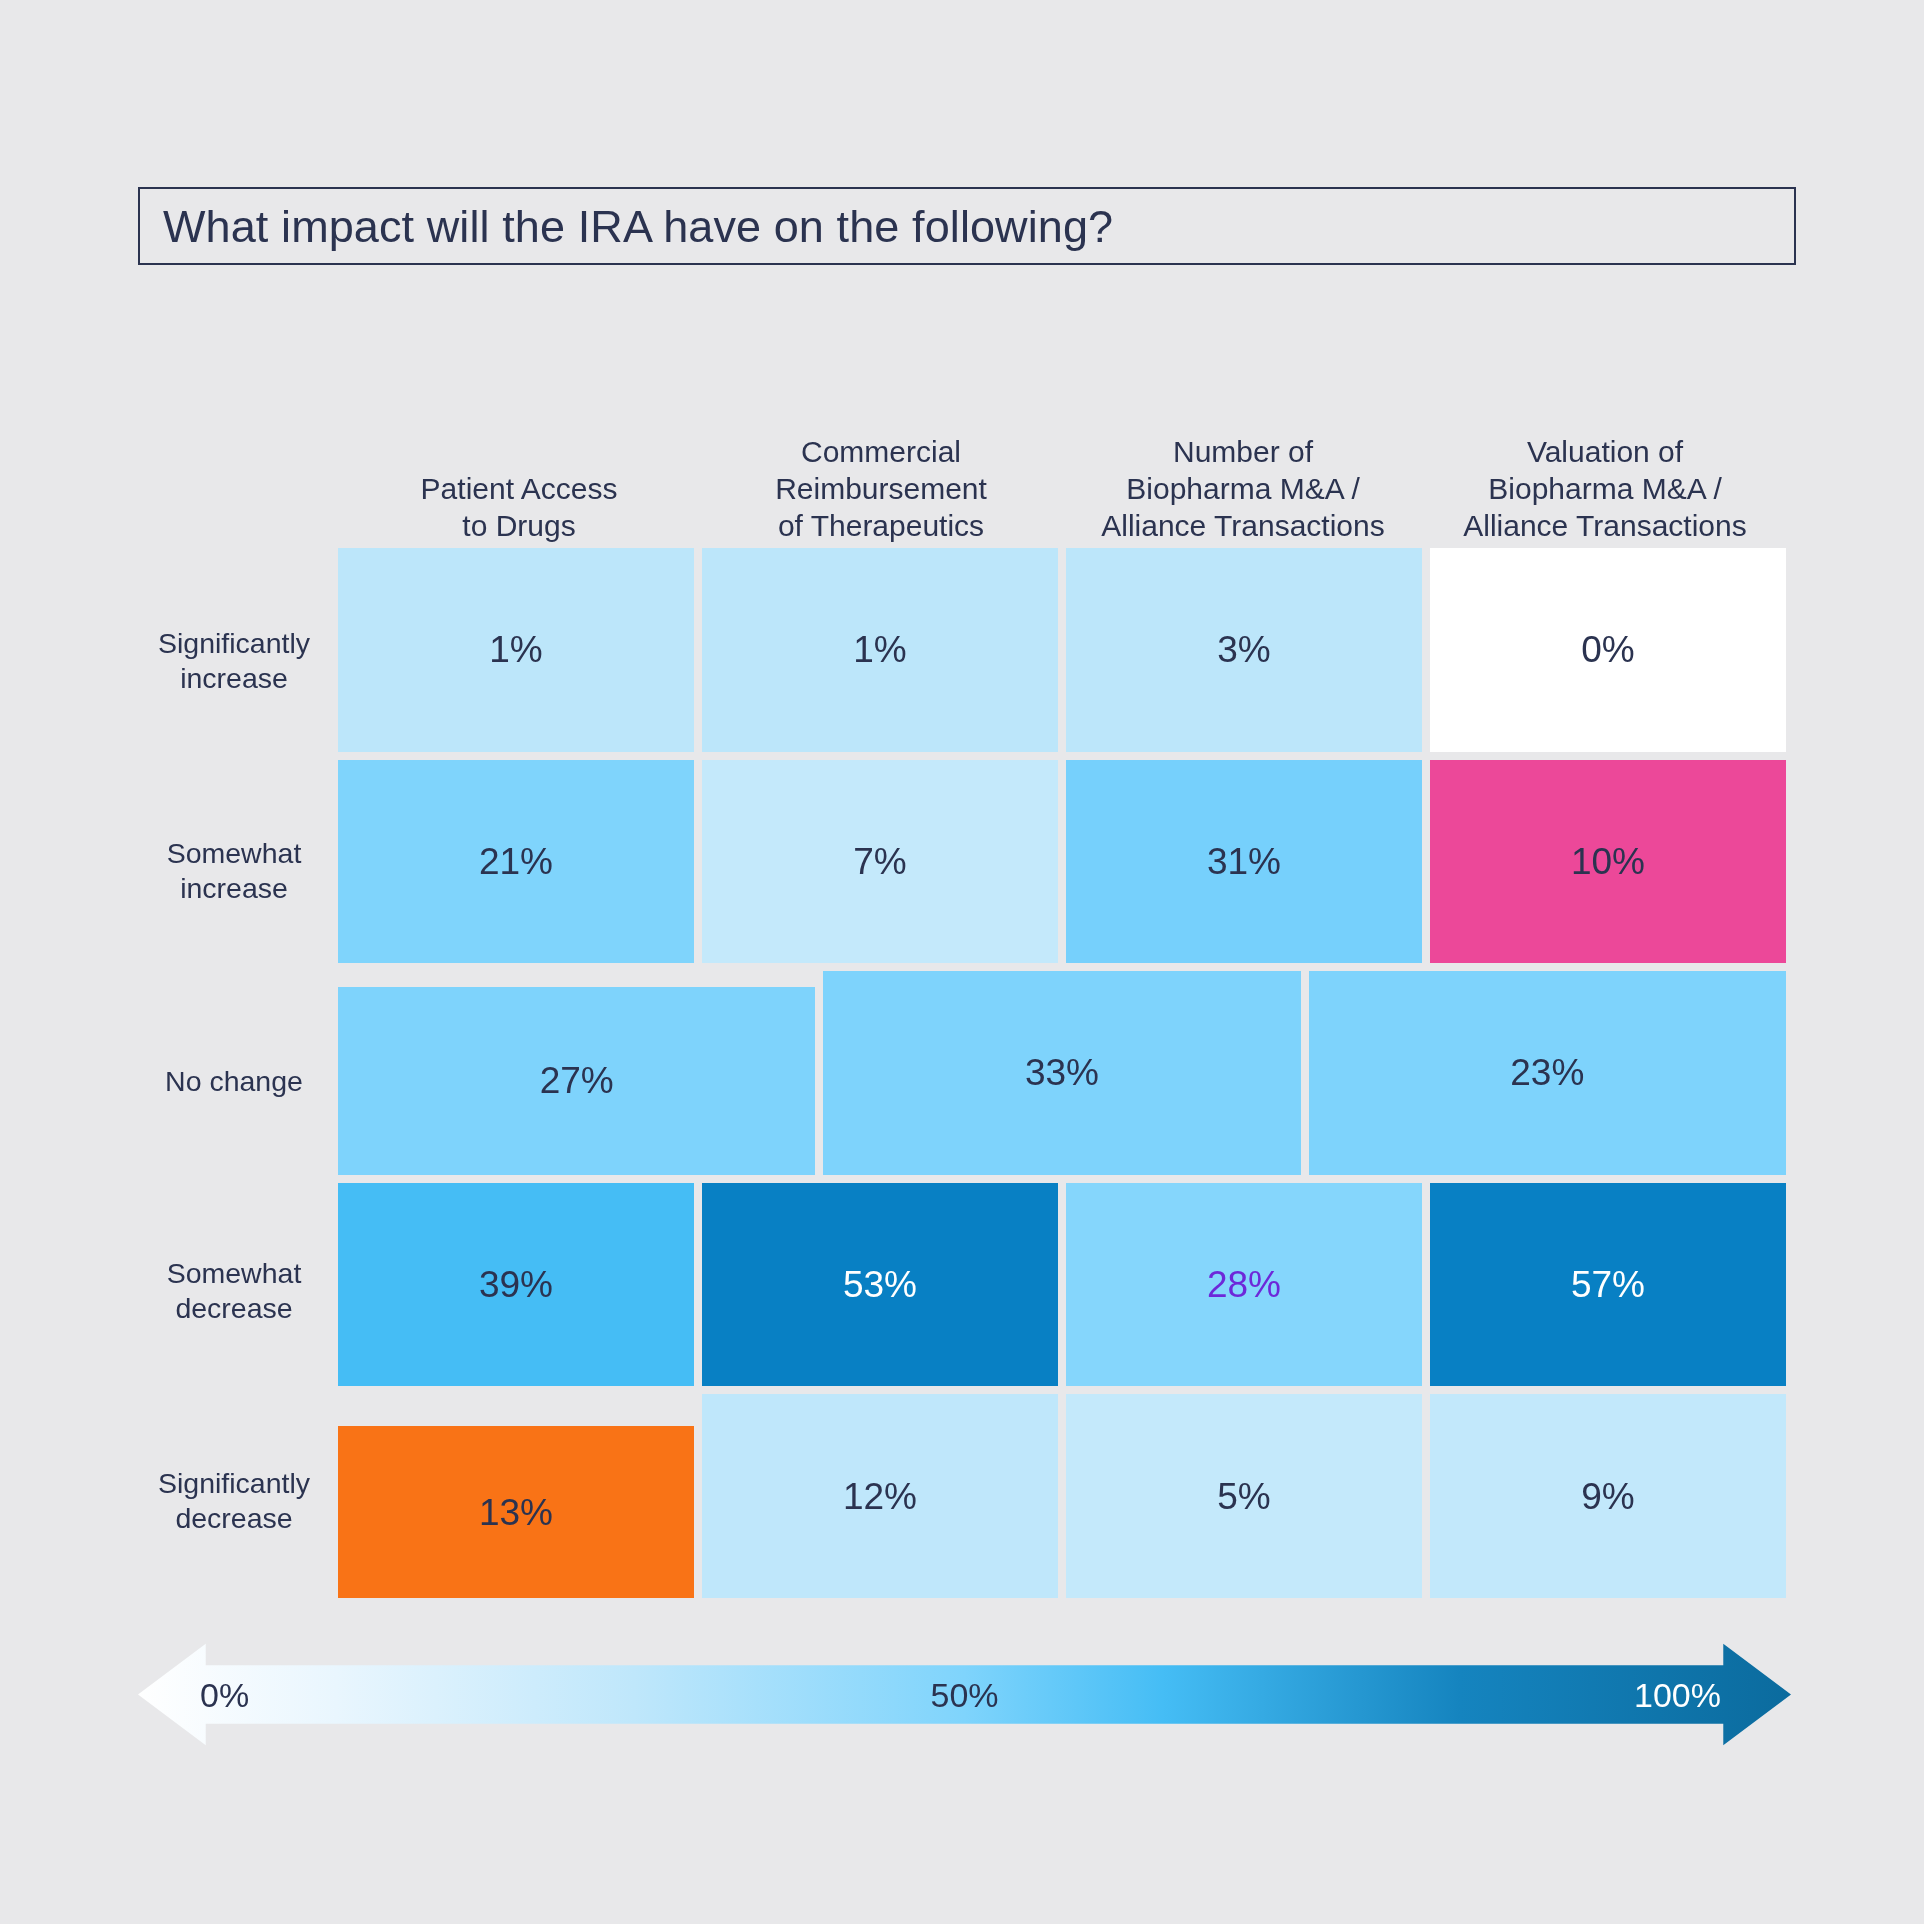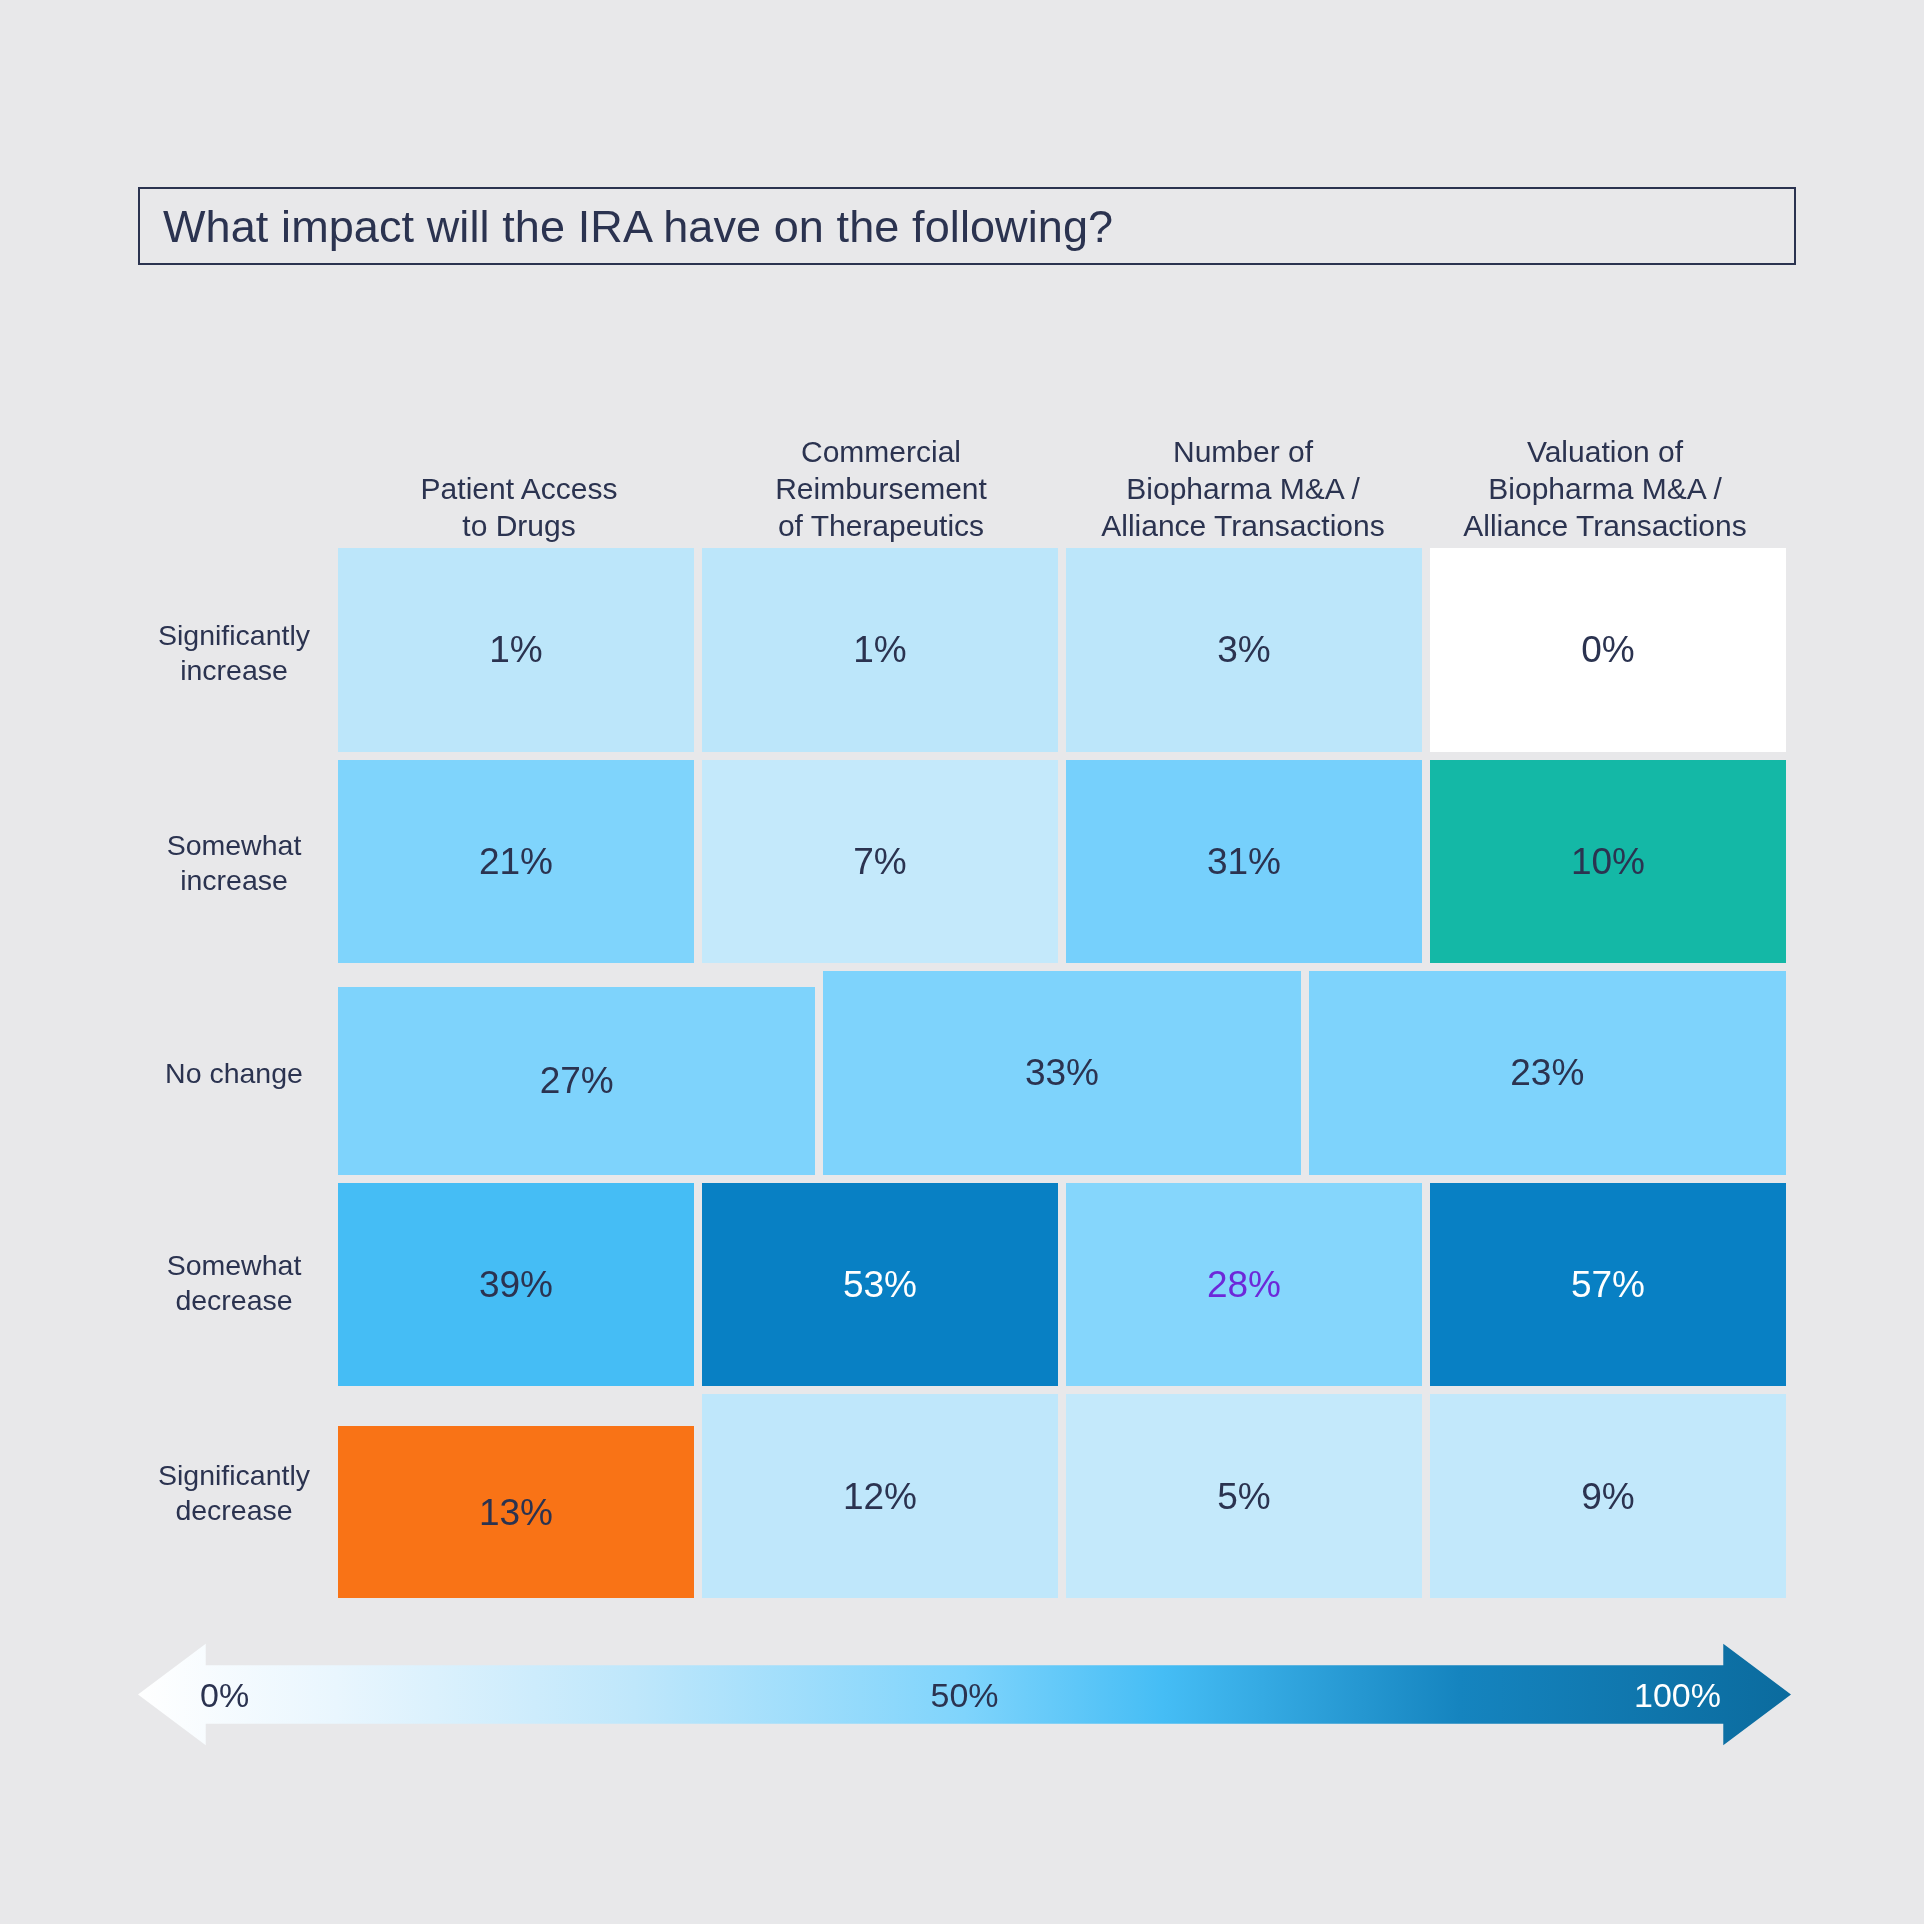--- a/index.html
+++ b/index.html
@@ -70,21 +70,21 @@
     color: #2b3350;
     padding: 0 5.3px;
     box-sizing: border-box;
   }
   .col-header .line { display: block; white-space: nowrap; }
 
   
   #row-labels {
     position: absolute;
     left: 0px;
-    top: 156px;
+    top: 164px;
     width: 192px;
     height: 1050px;
     display: flex;
     flex-direction: column;
   }
   .row-label {
     flex: 1 1 0;
     display: flex;
     flex-direction: column;
     justify-content: center;
@@ -201,21 +201,21 @@
       <div class="cell-row">
         <div class="cell" style="background: rgb(188, 230, 250); color: rgb(43, 51, 80);">1%</div>
         <div class="cell" style="background: rgb(188, 230, 250); color: rgb(43, 51, 80);">1%</div>
         <div class="cell" style="background: rgb(188, 230, 250); color: rgb(43, 51, 80);">3%</div>
         <div class="cell" style="background: rgb(255, 255, 255); color: rgb(43, 51, 80);">0%</div>
       </div>
       <div class="cell-row">
         <div class="cell" style="background: rgb(127, 212, 252); color: rgb(43, 51, 80);">21%</div>
         <div class="cell" style="background: rgb(196, 233, 251); color: rgb(43, 51, 80);">7%</div>
         <div class="cell" style="background: rgb(118, 208, 252); color: rgb(43, 51, 80);">31%</div>
-        <div class="cell" style="background: #14b8a6; color: rgb(43, 51, 80);">10%</div>
+        <div class="cell" style="background: #ec4899; color: rgb(43, 51, 80);">10%</div>
       </div>
       <div class="cell-row">
         <div class="cell" style="background: rgb(126, 211, 252); color: rgb(43, 51, 80); margin-top: 16px;">27%</div>
         <div class="cell" style="background: rgb(126, 211, 252); color: rgb(43, 51, 80);">33%</div>
         <div class="cell" style="background: rgb(126, 211, 252); color: rgb(43, 51, 80);">23%</div>
       </div>
       <div class="cell-row">
         <div class="cell" style="background: rgb(69, 189, 245); color: rgb(43, 51, 80);">39%</div>
         <div class="cell" style="background: rgb(8, 128, 196); color: rgb(255, 255, 255);">53%</div>
         <div class="cell" style="background: rgb(133, 214, 252); color: #6d28d9;">28%</div>

